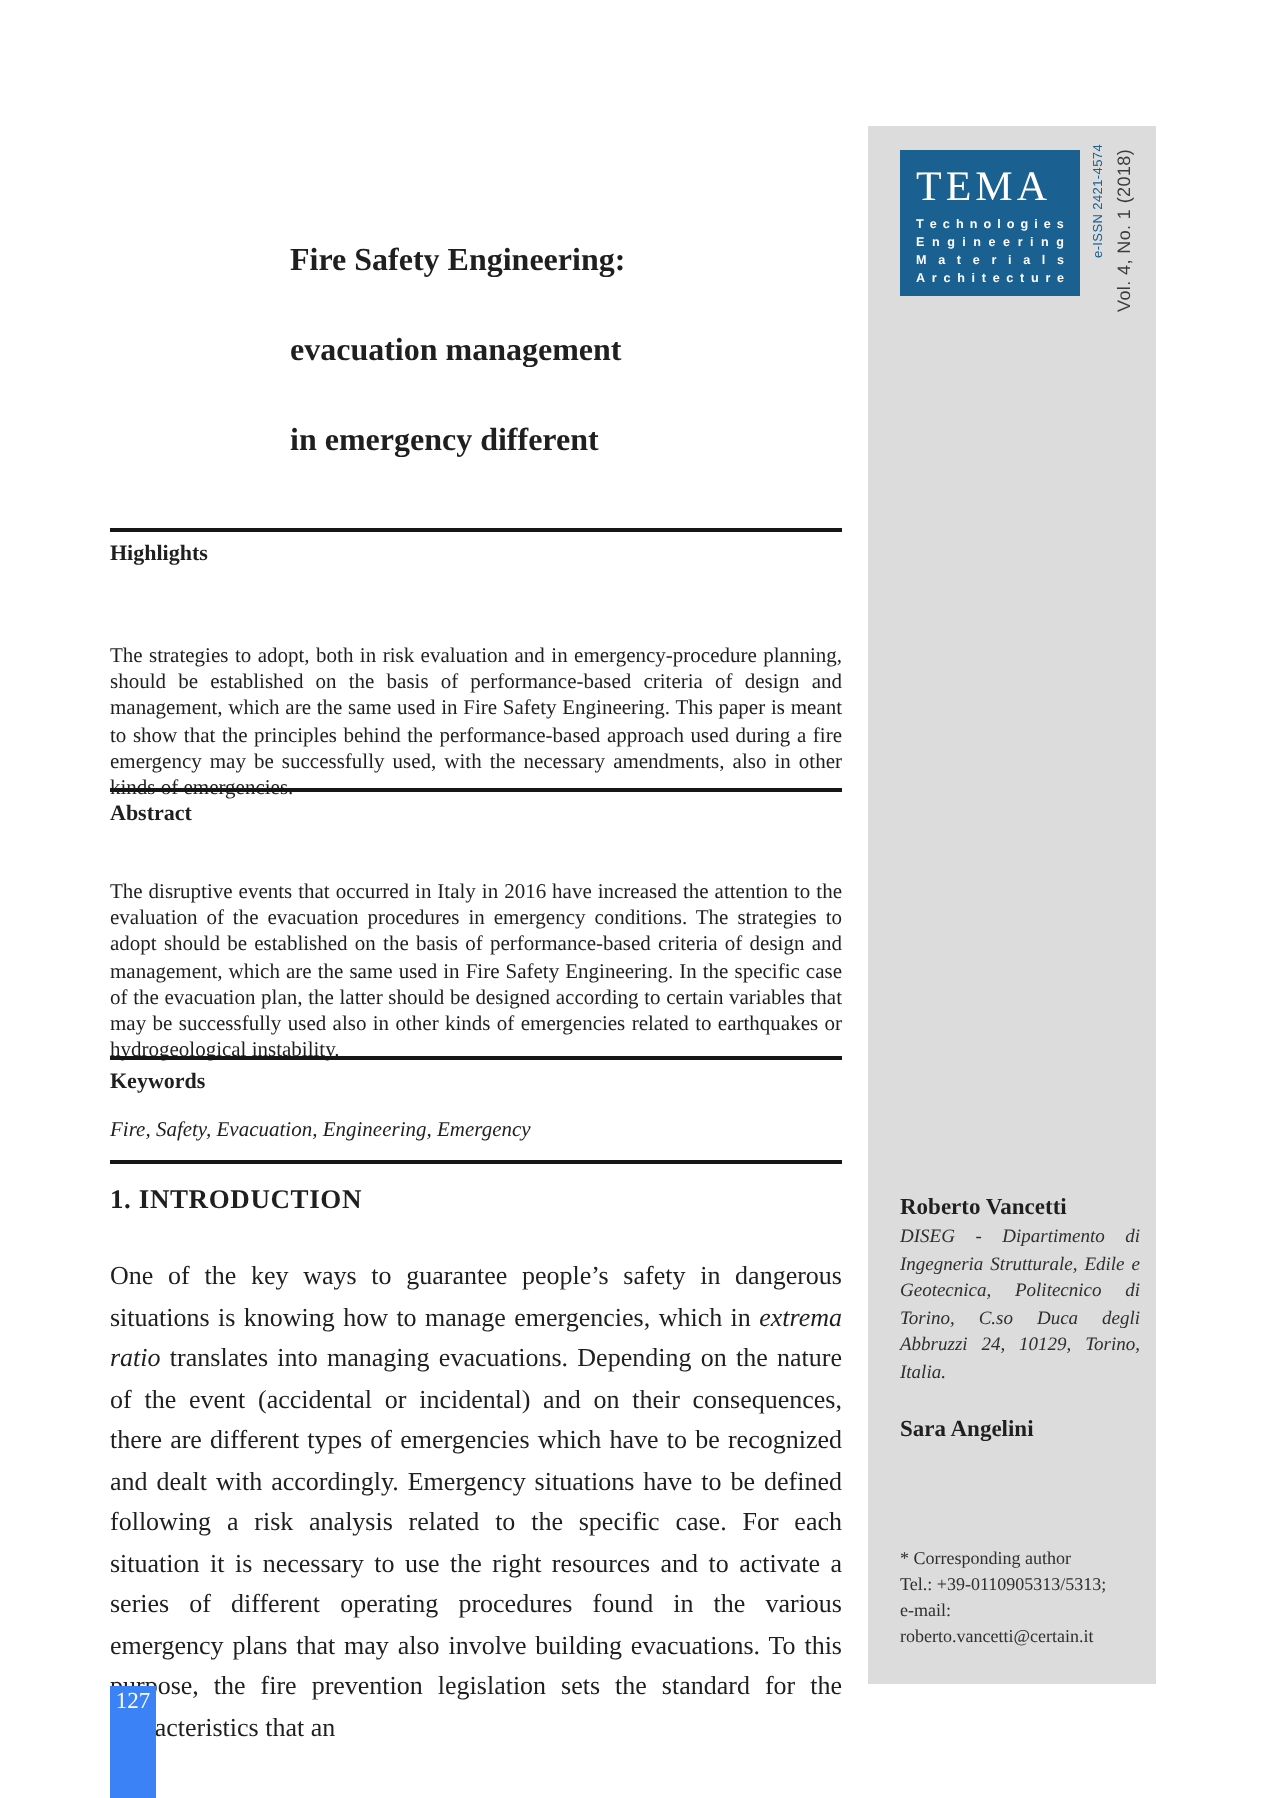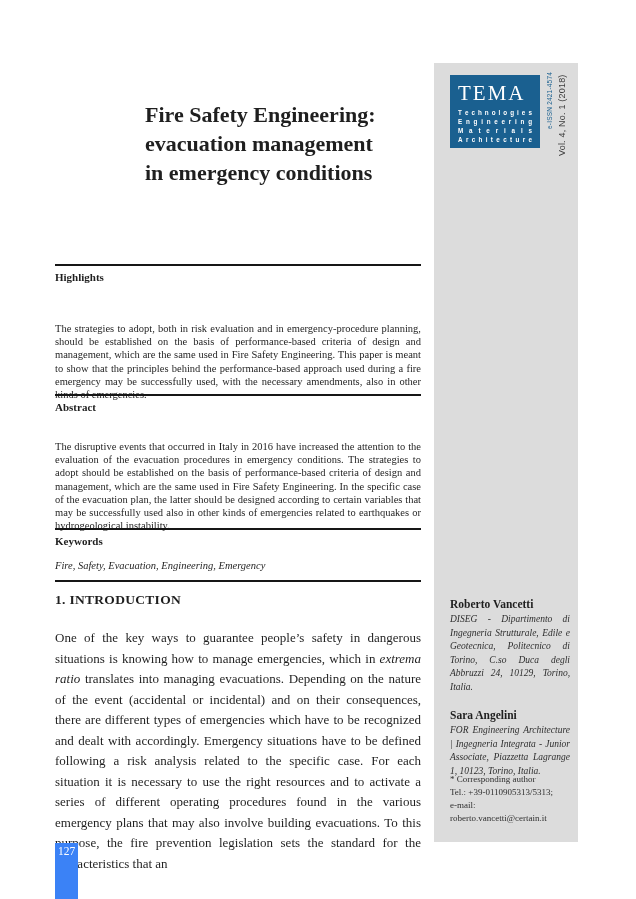--- a/index.html
+++ b/index.html
@@ -16,21 +16,21 @@
   .vert{position:absolute;white-space:nowrap;transform:rotate(-90deg);transform-origin:left top;font-family:"Liberation Sans",sans-serif;}
   .issn-vert{left:112px;top:66px;font-size:6.5px;color:#1a6090;letter-spacing:0.2px;}
   .vol-vert{left:123px;top:93px;font-size:9px;color:#3c3c3c;letter-spacing:0.2px;}
   .sidebar-authors{position:absolute;left:16px;top:534px;width:120px;}
   .side-name{font-weight:bold;font-size:11.5px;line-height:14px;margin-bottom:2px;}
   .side-aff{font-style:italic;font-size:9.5px;line-height:13.5px;color:#2e2e2e;text-align:justify;margin-bottom:14px;}
   .footnote{position:absolute;left:16px;top:710px;width:120px;font-size:9px;line-height:13px;color:#2e2e2e;}
   
   .main{position:absolute;left:55px;top:0;width:366px;}
   .title-block{position:absolute;left:90px;top:100px;}
-  .title-line{font-size:22px;font-weight:bold;line-height:29px;white-space:nowrap;}
+  .title-line{font-size:16px;font-weight:bold;line-height:29px;white-space:nowrap;margin-top:16px;}
   .authors-line{margin-top:11px;font-size:15px;white-space:nowrap;}
   .authors-line sup{font-size:9px;}
   .rule{position:absolute;left:0;width:366px;background:#161616;}
   .rule-1{top:264px;height:1.6px;}
   .rule-2{top:394px;height:1.6px;}
   .rule-3{top:528px;height:1.6px;}
   .rule-4{top:580px;height:2.4px;}
   .sec-heading{position:absolute;left:0;font-size:11px;font-weight:bold;}
   .h-highlights{top:271px;}
   .h-abstract{top:401px;}
@@ -49,21 +49,21 @@
 </head>
 <body>
 
 <div id="page">
 
   <div class="main">
 
     <div class="title-block">
       <div class="title-line">Fire Safety Engineering:</div>
       <div class="title-line">evacuation management</div>
-      <div class="title-line">in emergency conditions</div>
+      <div class="title-line">in emergency different</div>
     </div>
 
     <div class="rule rule-1"></div>
     <div class="sec-heading h-highlights">Highlights</div>
     <div class="sec-text t-highlights">The strategies to adopt, both in risk evaluation and in emergency-procedure planning, should be established on the basis of performance-based criteria of design and management, which are the same used in Fire Safety Engineering. This paper is meant to show that the principles behind the performance-based approach used during a fire emergency may be successfully used, with the necessary amendments, also in other kinds of emergencies.</div>
 
     <div class="rule rule-2"></div>
     <div class="sec-heading h-abstract">Abstract</div>
     <div class="sec-text t-abstract">The disruptive events that occurred in Italy in 2016 have increased the attention to the evaluation of the evacuation procedures in emergency conditions. The strategies to adopt should be established on the basis of performance-based criteria of design and management, which are the same used in Fire Safety Engineering. In the specific case of the evacuation plan, the latter should be designed according to certain variables that may be successfully used also in other kinds of emergencies related to earthquakes or hydrogeological instability.</div>
 
@@ -136,21 +136,20 @@
       </div>
     </div>
 
     <div class="vert issn-vert">e-ISSN 2421-4574</div>
     <div class="vert vol-vert">Vol. 4, No. 1 (2018)</div>
 
     <div class="sidebar-authors">
       <div class="side-name">Roberto Vancetti</div>
       <div class="side-aff">DISEG - Dipartimento di Ingegneria Strutturale, Edile e Geotecnica, Politecnico di Torino, C.so Duca degli Abbruzzi 24, 10129, Torino, Italia.</div>
       <div class="side-name">Sara Angelini</div>
-      <div class="side-aff">FOR Engineering Architecture | Ingegneria Integrata - Junior Associate, Piazzetta Lagrange 1, 10123, Torino, Italia.</div>
     </div>
 
     <div class="footnote">
       <div>* Corresponding author</div>
       <div>Tel.: +39-0110905313/5313;</div>
       <div>e-mail:</div>
       <div>roberto.vancetti@certain.it</div>
     </div>
   </div>
 

